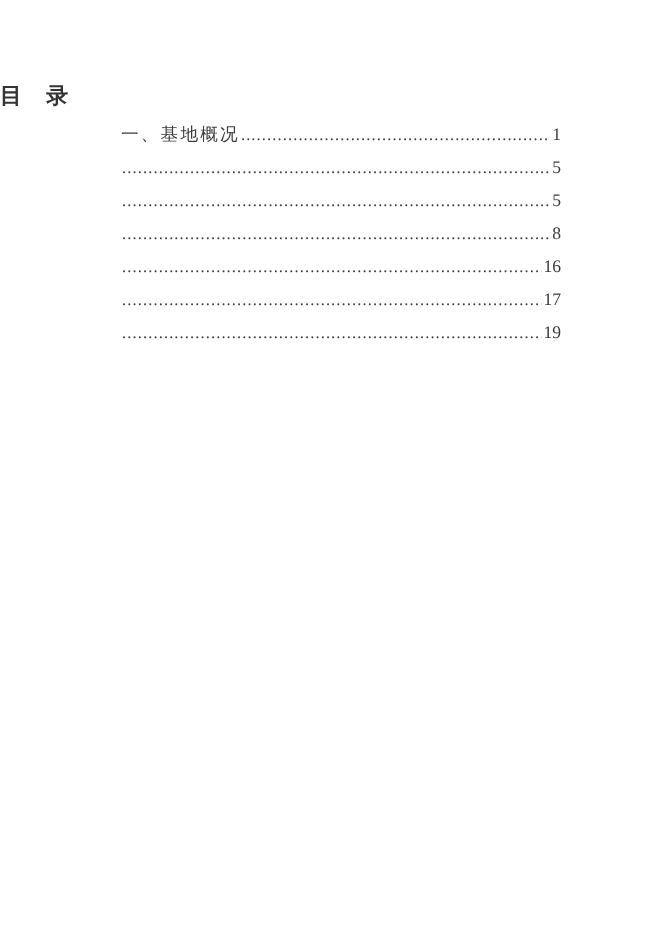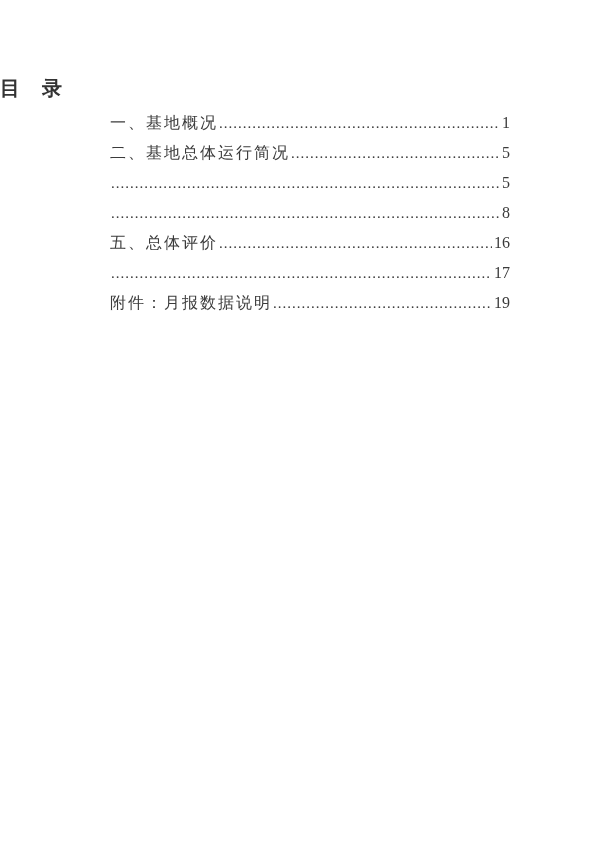--- a/index.html
+++ b/index.html
@@ -67,46 +67,43 @@
 
   <nav class="toc">
 
     <div class="toc-row">
       <span class="toc-label">一、基地概况</span>
       <span class="toc-dots">........................................................................................................................</span>
       <span class="toc-page">1</span>
     </div>
 
     <div class="toc-row">
-      <span class="toc-label">二、基地总体运行简况</span>
       <span class="toc-dots">........................................................................................................................</span>
       <span class="toc-page">5</span>
     </div>
 
     <div class="toc-row">
       <span class="toc-dots">........................................................................................................................</span>
       <span class="toc-page">5</span>
     </div>
 
     <div class="toc-row">
       <span class="toc-dots">........................................................................................................................</span>
       <span class="toc-page">8</span>
     </div>
 
     <div class="toc-row">
-      <span class="toc-label">五、总体评价</span>
       <span class="toc-dots">........................................................................................................................</span>
       <span class="toc-page">16</span>
     </div>
 
     <div class="toc-row">
       <span class="toc-dots">........................................................................................................................</span>
       <span class="toc-page">17</span>
     </div>
 
     <div class="toc-row">
-      <span class="toc-label">附件：月报数据说明</span>
       <span class="toc-dots">........................................................................................................................</span>
       <span class="toc-page">19</span>
     </div>
 
   </nav>
 </div>
 
 </body></html>

